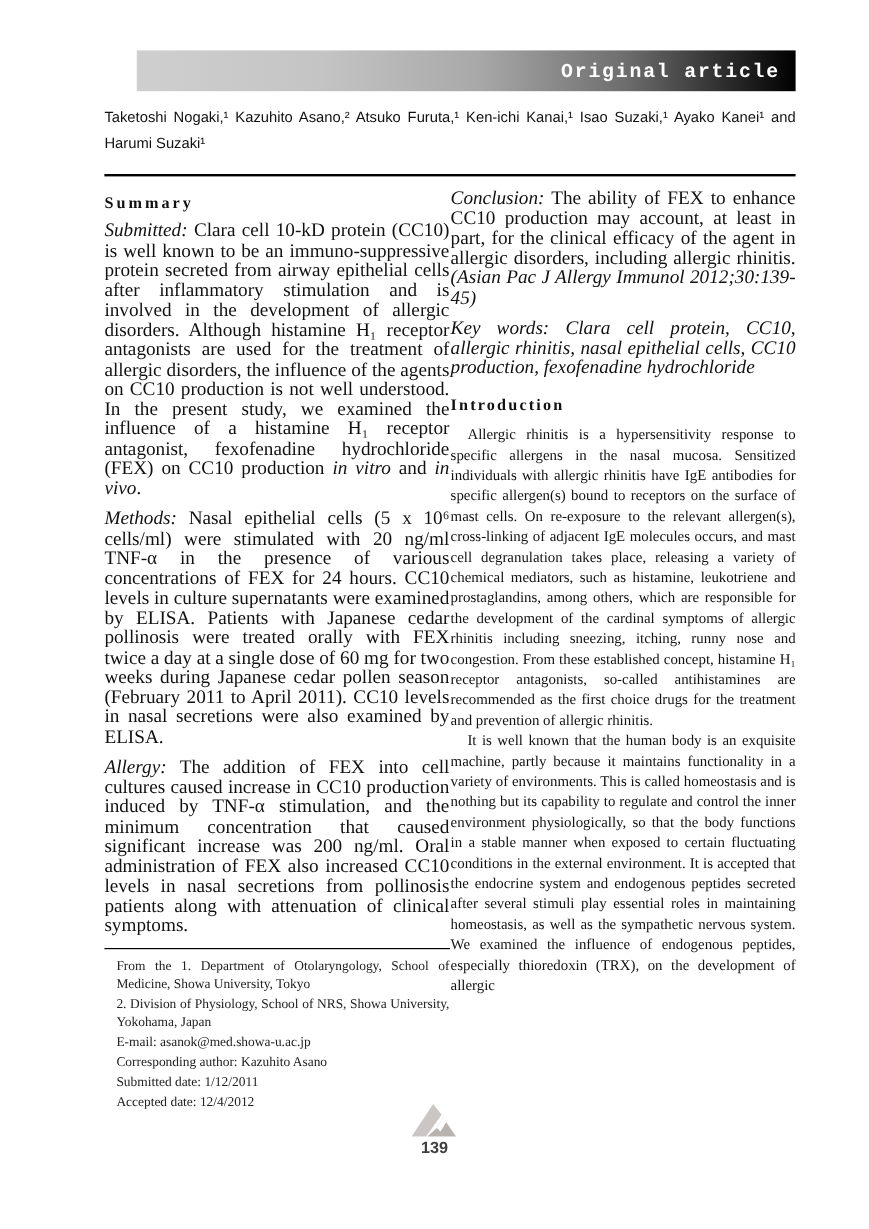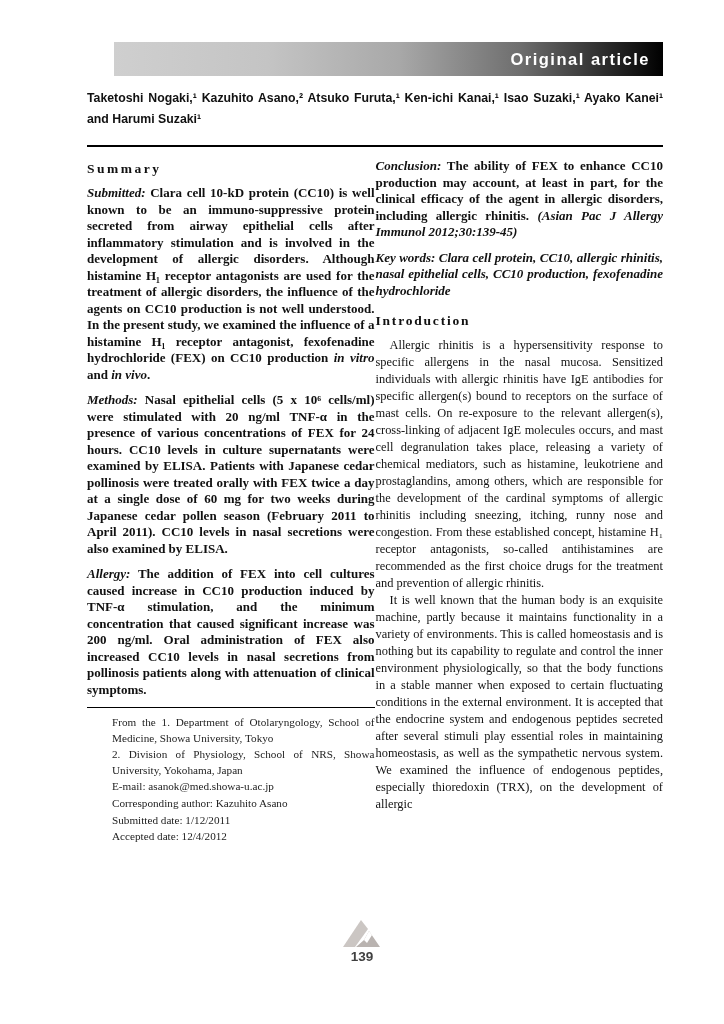--- a/index.html
+++ b/index.html
@@ -14,70 +14,70 @@
   }
   .inner { position:absolute; left:87px; top:0; width:576px; }
 
   .banner {
     margin-top:42px;
     height:34px;
     background:linear-gradient(90deg,#cfcfcf 0%,#c4c4c4 28%,#a8a8a8 52%,#6e6e6e 74%,#2a2a2a 90%,#000000 100%);
     display:flex; align-items:center; justify-content:flex-end;
     padding-right:13px; box-sizing:border-box;
     color:#ffffff;
-    font-family:Liberation Sans, sans-serif;
+    font-family:Liberation Mono, monospace;
     font-weight:bold; font-size:16.5px; letter-spacing:1.5px;margin-left:27px;
   }
 
   .title {
     margin:25px 0 0 0;
     font-family:"Liberation Sans", sans-serif;
     font-weight:bold;
     font-size:20.5px; line-height:29px;
     letter-spacing:0.8px;
     text-align:justify;
   }
 
   .authors {
     margin:12px 0 0 0;
     font-family:"Liberation Sans", sans-serif;
-    font-weight:bold;
+    font-weight:normal;
     font-size:12.3px; line-height:21px;
     text-align:justify;
   }
 
   .full-rule { border:none; border-top:2px solid #000; margin:15px 0 0 0; }
 
   .columns { display:flex; gap:1px; margin-top:11px; }
   .col { flex:1; min-width:0; }
 
   .section-heading {
     font-size:13.5px; font-weight:bold;
     letter-spacing:2.5px;
     margin:3px 0 8px 0;
   }
 
   .sum-p {
-    font-size:13px; line-height:16.5px;
-    font-weight:bold;
+    font-size:16px; line-height:16.5px;
+    font-weight:normal;
     text-align:justify;
     margin:0 0 9px 0;
   }
   .lead-label { font-style:italic; }
   .it { font-style:italic; }
   .keywords { font-style:italic; }
 
   .footnote-rule { border:none; border-top:1.5px solid #000; margin:6px 0 7px 0; }
   .footnote {
     font-size:11.2px; line-height:15.6px;
     color:#222222;
     padding-left:9px;
     text-align:justify;
   }
-  .footnote p { margin:0 0 1px 16px; }
+  .footnote p { margin:0 0 1px 1px; }
 
   .intro-p {
     font-size:12.4px; line-height:17px;
     text-align:justify;
     text-indent:14px;
     margin:0;
   }
 
   .footer {
     position:absolute; left:0; top:918px; width:724px;

